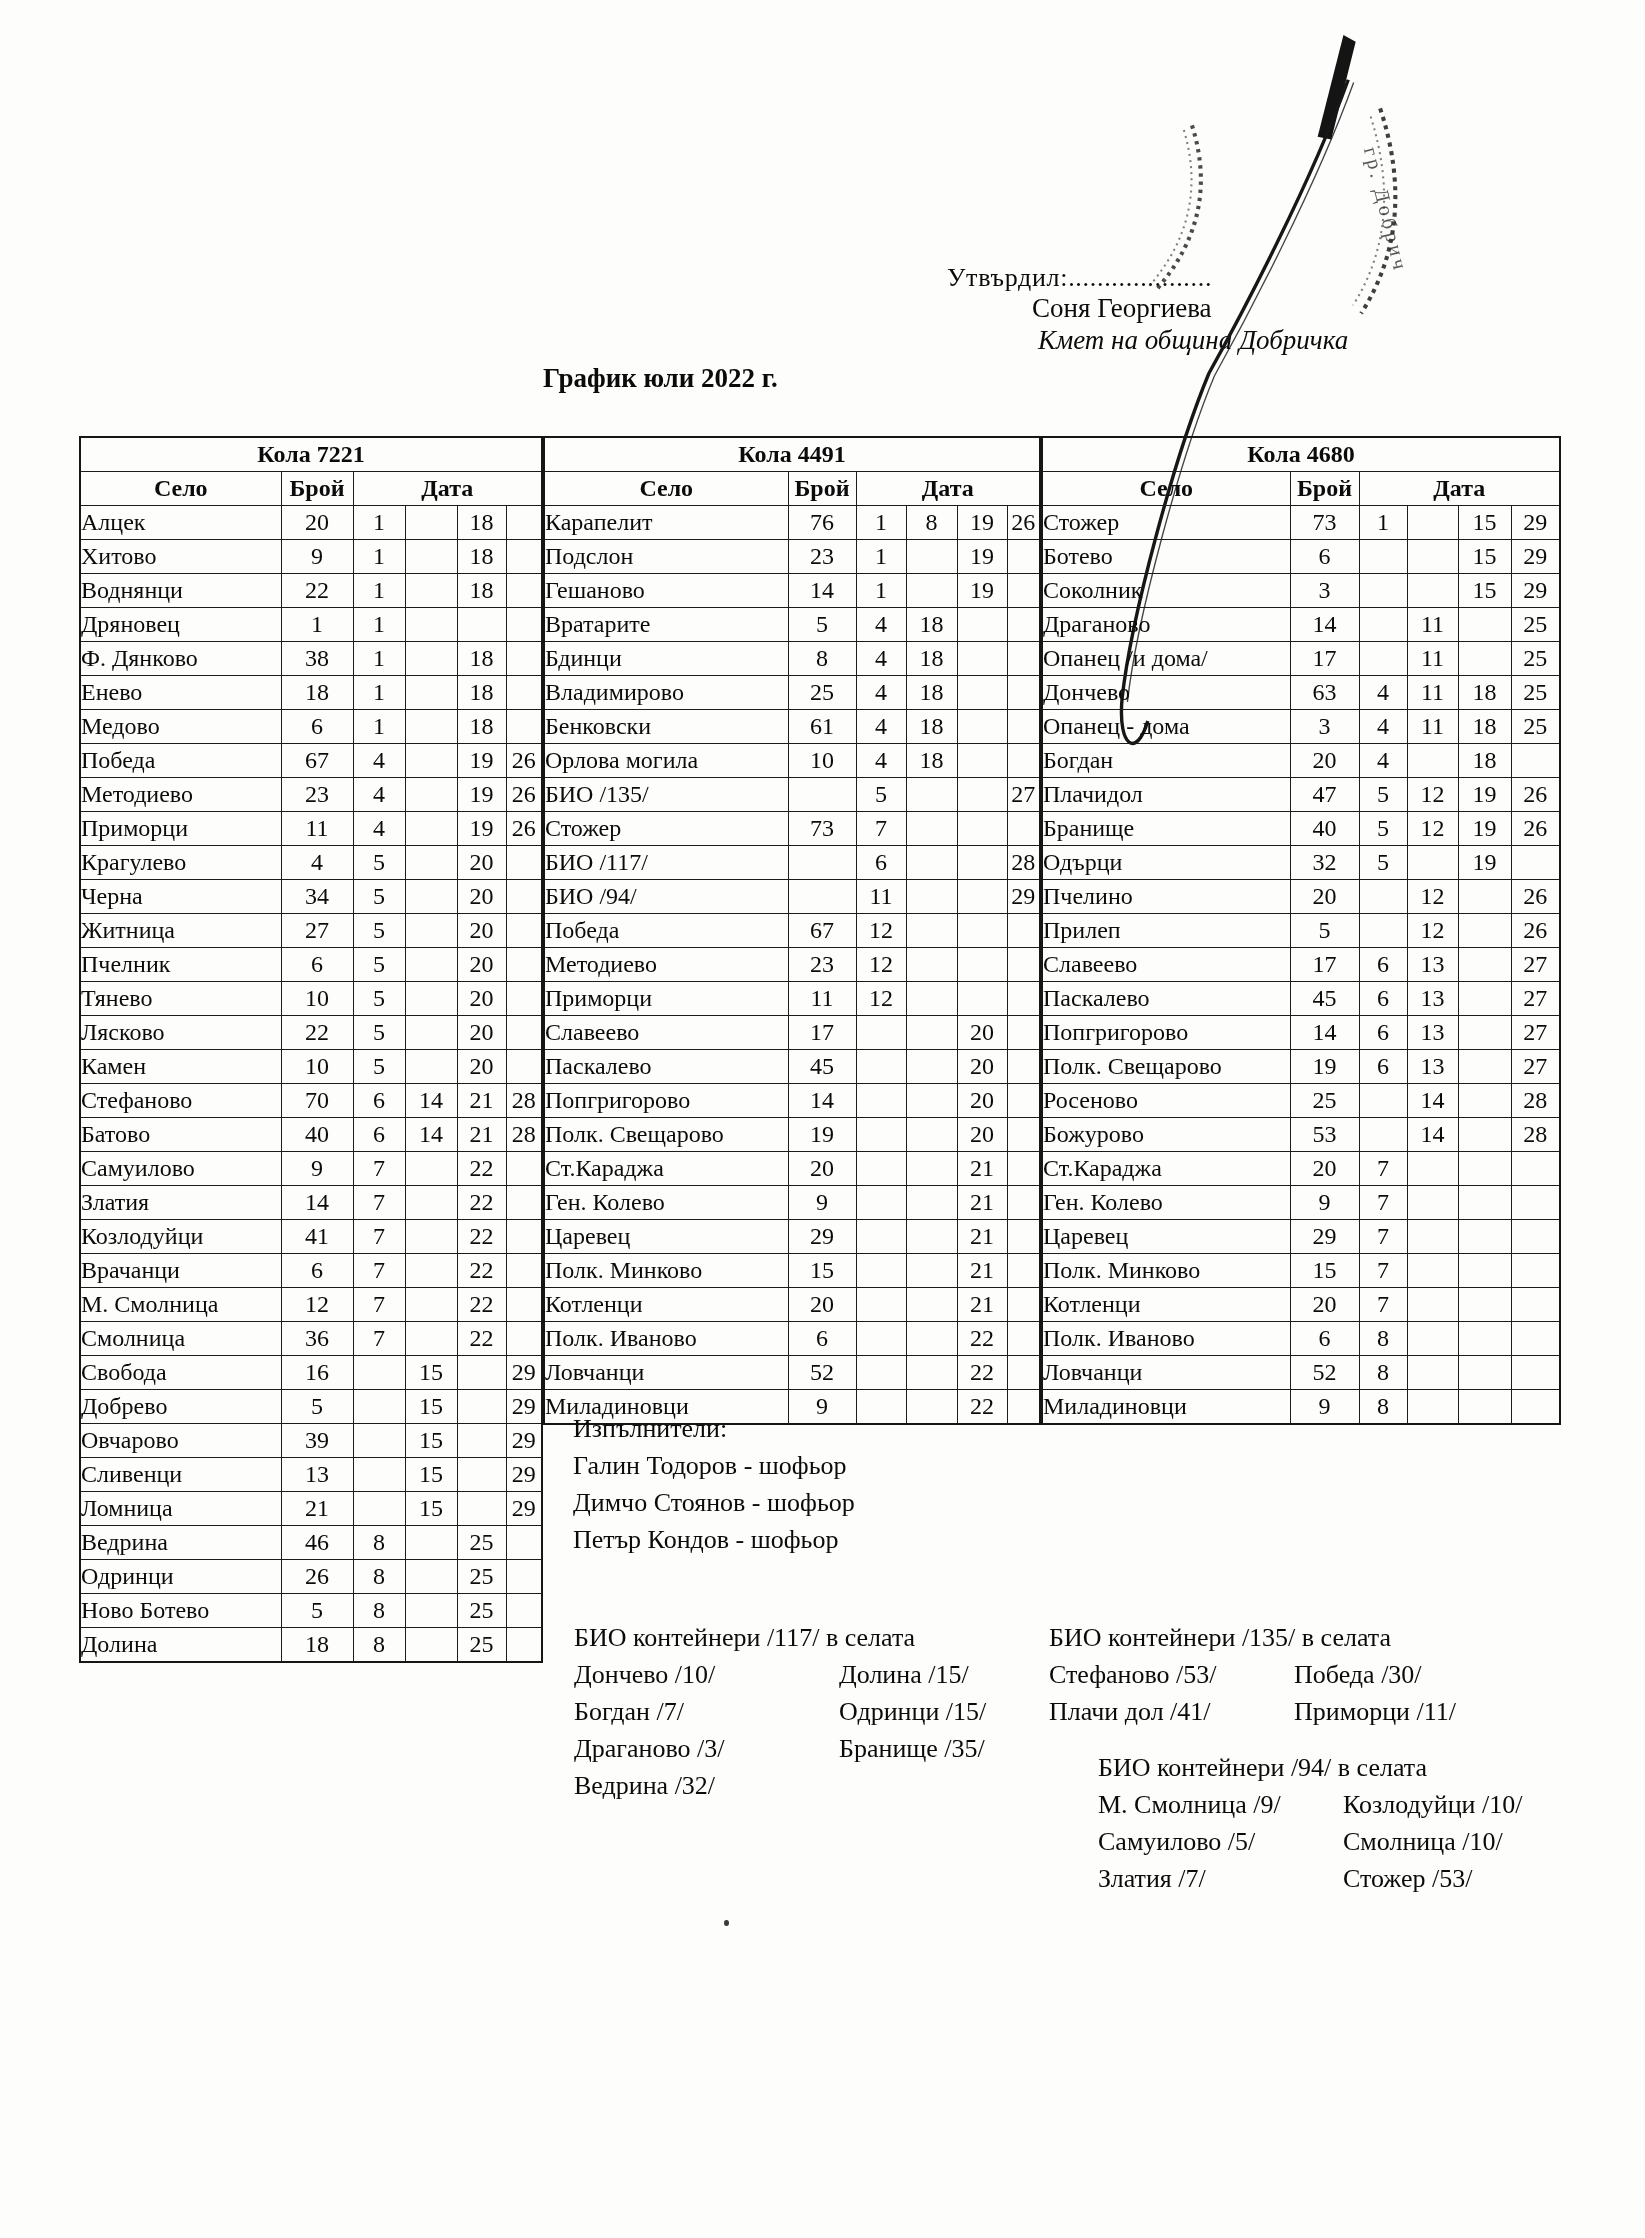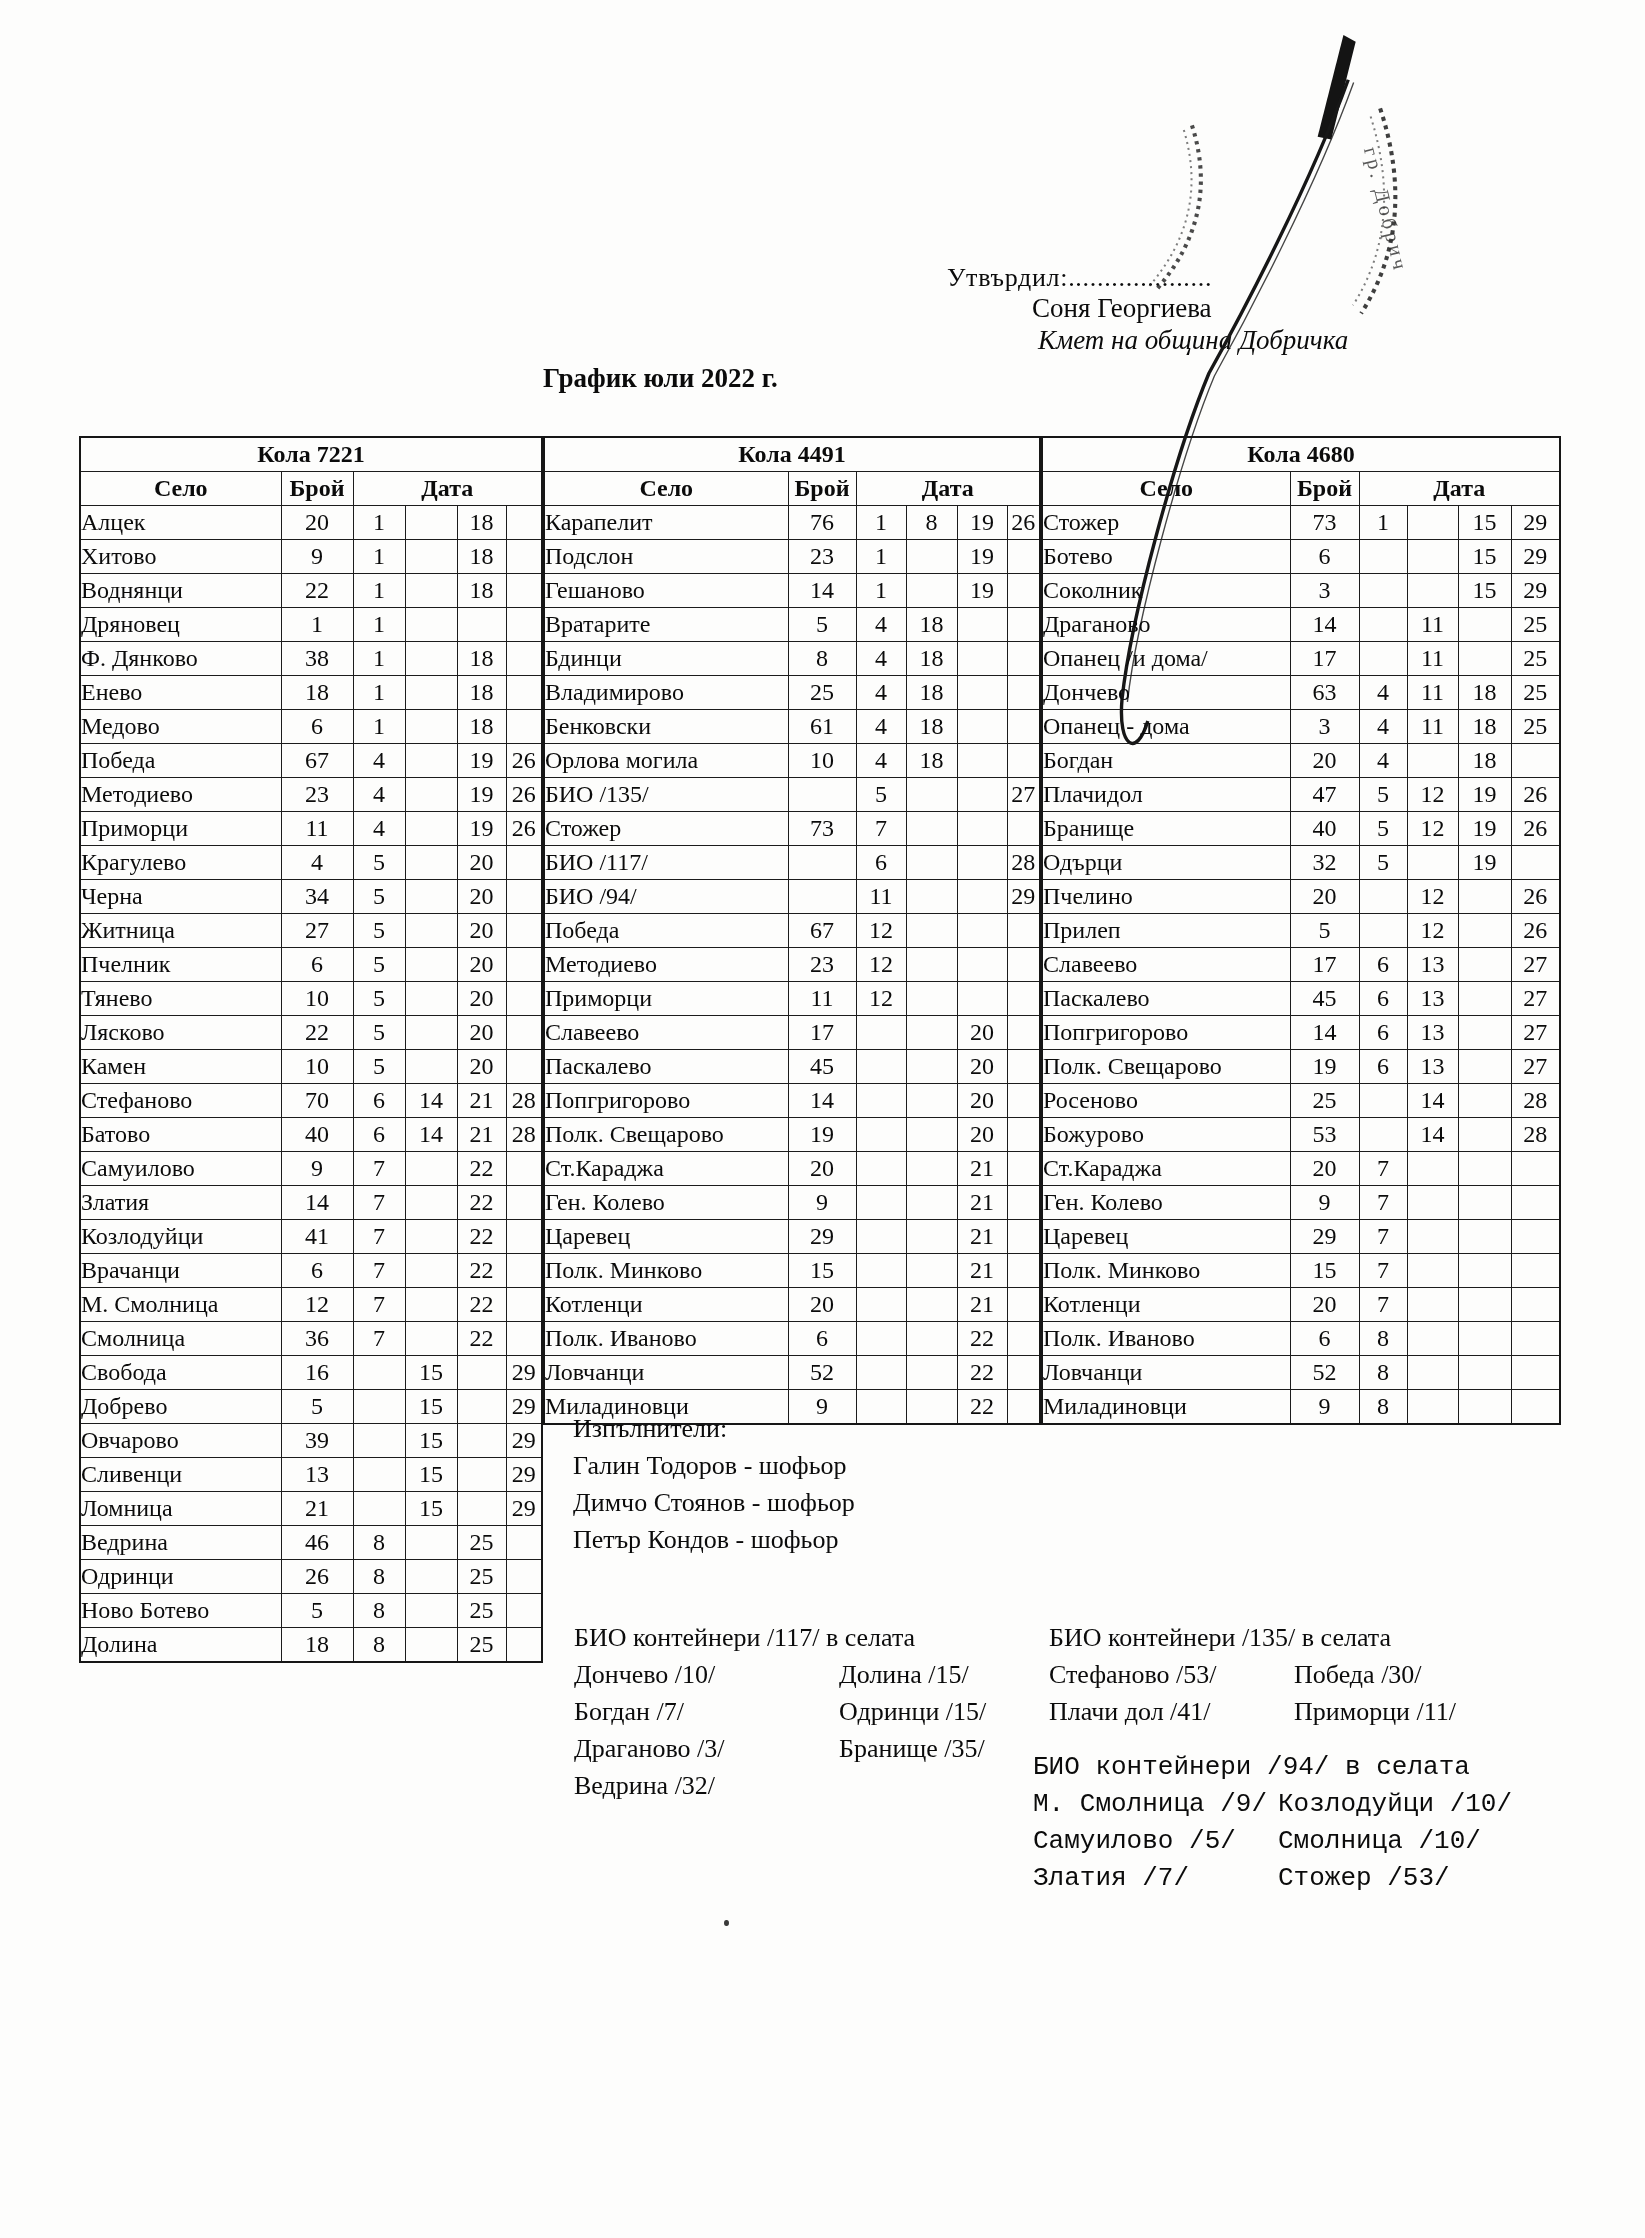--- a/index.html
+++ b/index.html
@@ -26,21 +26,21 @@
   td.village { text-align:left; padding-left:6.8px; }
   td.count, th.count { border-left:2.7px solid #161616; border-right:2.7px solid #161616; text-align:center; }
   td.d { text-align:center; }
 
   
   .line { height:37px; line-height:37px; font-size:26px; white-space:nowrap; }
   .exec-block { position:absolute; left:553px; top:1410px;margin-left:20px; }
   .bio { position:absolute; }
   .bio-117 { left:553px;  top:1619px;margin-left:21px; }
   .bio-135 { left:1049px; top:1619px; }
-  .bio-94  { left:1033px; top:1749px;font-family:Liberation Mono, monospace; }
+  .bio-94  { left:1098px; top:1749px; }
   .bio-cols { display:flex; }
   .bio-col-1 { width:265px; }
   .bio-135 .bio-col-1, .bio-94 .bio-col-1 { width:245px; }
 
   
   .ink { position:absolute; left:1073px; top:20.4px; }
   .ink-dot { position:absolute; left:724px; top:1920px; width:4.8px; height:6.1px;
              background:#3a3a3a; border-radius:50%; }
 </style>
 </head>

